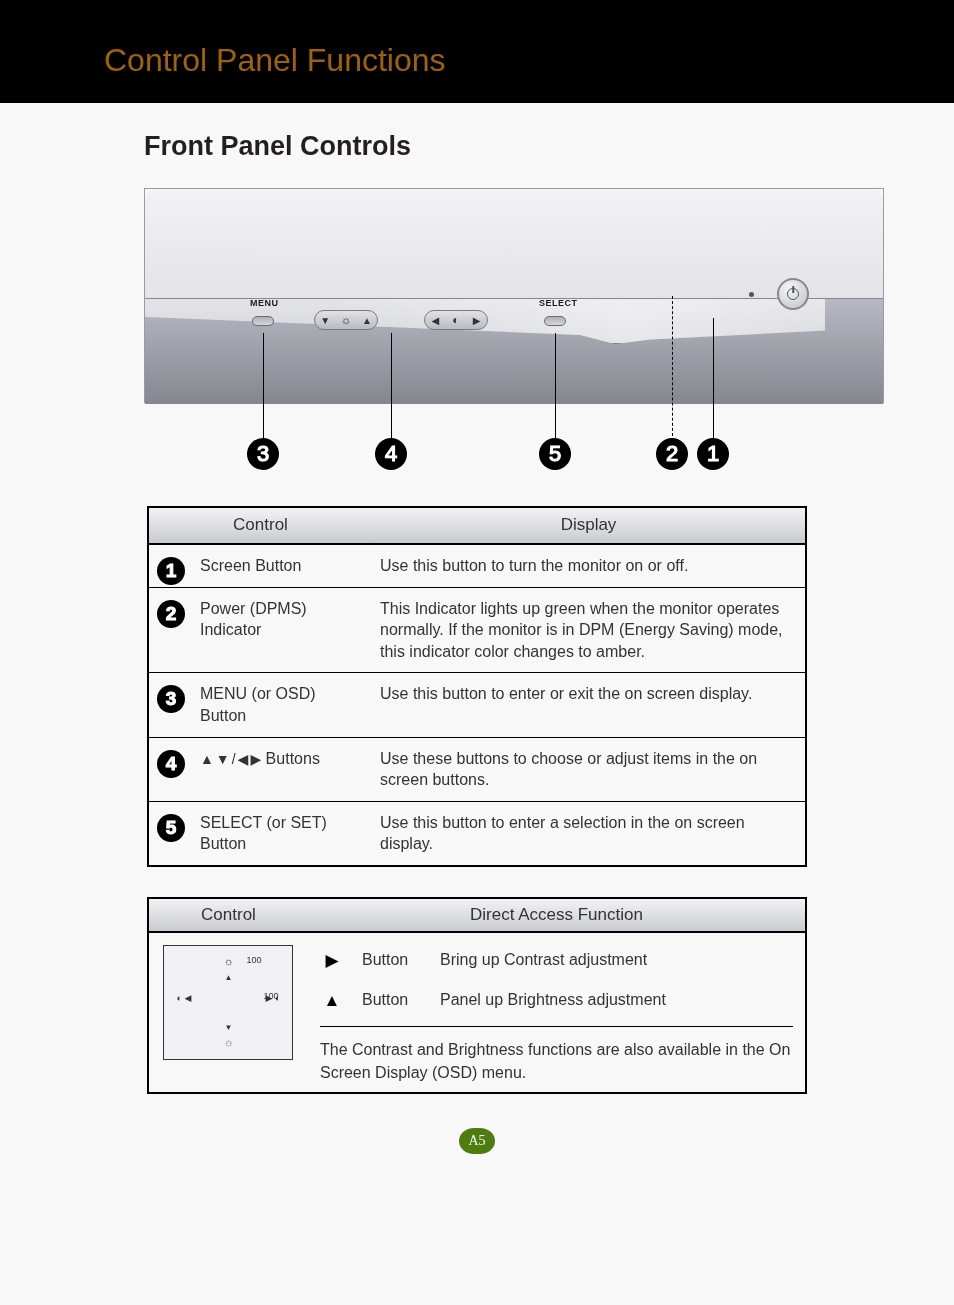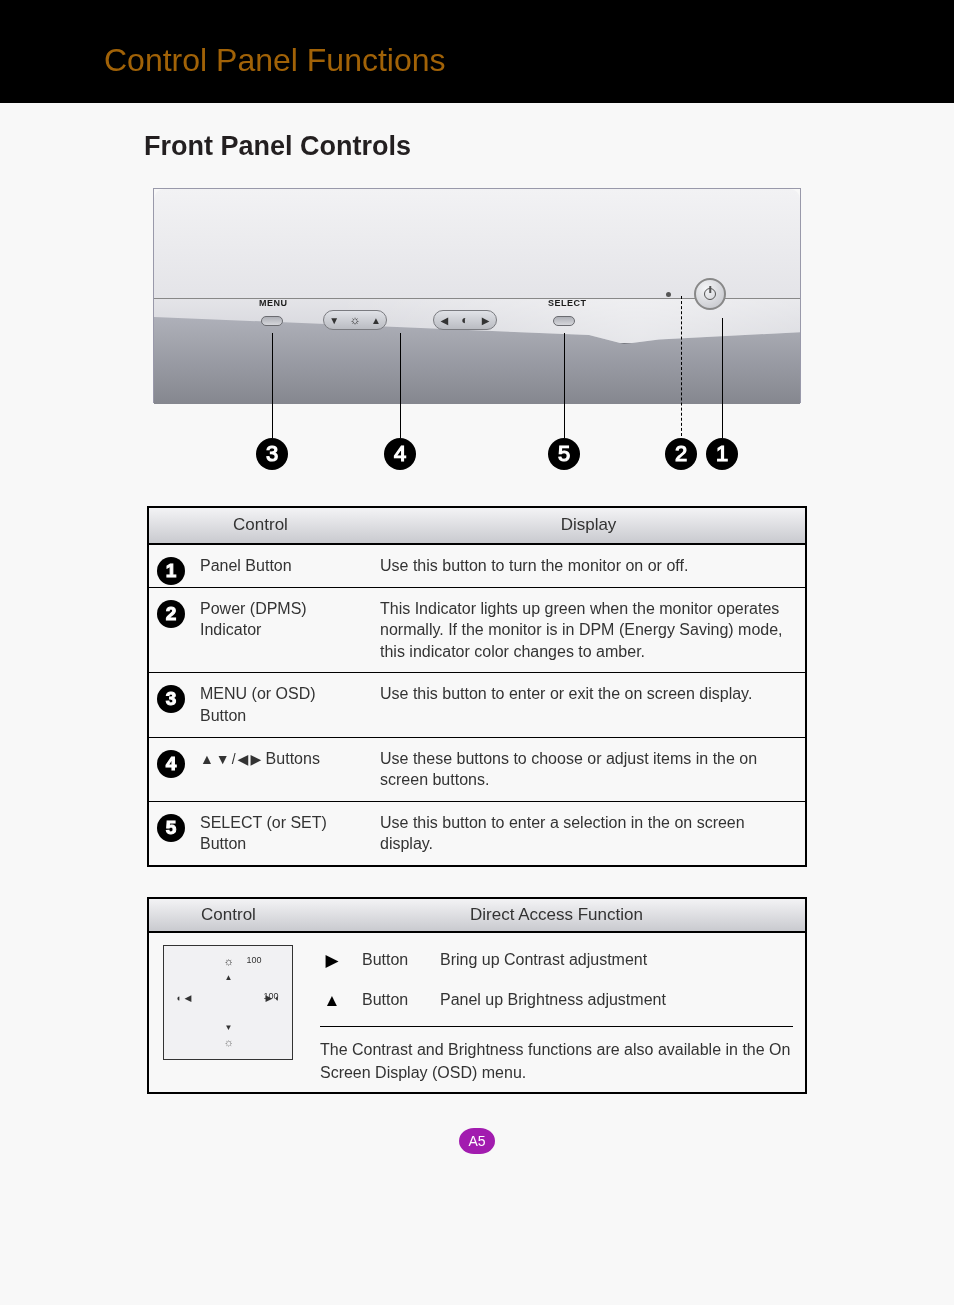--- a/index.html
+++ b/index.html
@@ -1,21 +1,21 @@
 <!DOCTYPE html>
 <html><head>
 <meta charset="utf-8">
 <style>
   *{box-sizing:border-box;margin:0;padding:0}
   body{font-family:Arial,Helvetica,sans-serif;background:#f8f8f8;width:954px;margin:0 auto;padding:0 0 40px 0}
   .header-bar{background:#000;padding:42px 0 24px 104px;margin-bottom:28px}
   .header-title{color:#a16207;font-size:32px;font-weight:400}
   .section-title{font-family:Liberation Sans, sans-serif;font-weight:bold;font-size:27px;color:#231f20;margin:0 0 26px 144px}
   .content{padding:0 144px}
-  .illustration{position:relative;width:648px;height:300px;margin:16px auto 18px}
+  .illustration{position:relative;width:740px;height:300px;margin:16px auto 18px}
   .bezel{position:absolute;top:0;left:0;right:0;height:215px;border:1px solid #99a}
   .top-plastic{height:110px;background:linear-gradient(#f2f2f4,#e4e4e8);border-radius:10px 10px 0 0;border-bottom:1px solid #888}
   .bottom-plastic{height:105px;background:linear-gradient(#b7b9c2,#85878f);position:relative;overflow:hidden}
   .wave{position:absolute;width:700px;height:45px;left:-20px;top:0;background:radial-gradient(circle at 72% 80%,rgba(255,255,255,.45),rgba(255,255,255,0) 60%),linear-gradient(#e4e4e8,#d3d4da);border-bottom:1px solid #77787f;clip-path:polygon(0 0,100% 0,100% 70%,75% 90%,70% 100%,65% 80%,0 38%)}
   .label{position:absolute;color:#1c1c1c;font-size:9px;letter-spacing:.5px;font-weight:bold;top:110px;text-align:center}
   .btn-oval{position:absolute;width:22px;height:10px;border-radius:6px;background:linear-gradient(#aeb0b7,#d5d6db);border:1px solid #6a6b70;top:128px}
   .rocker{position:absolute;width:64px;height:20px;border-radius:11px;background:linear-gradient(#e0e2e7,#babcc2);border:1px solid #7a7b80;top:122px;display:flex;align-items:center;justify-content:space-around;color:#333;font-size:10px}
   .rocker .mid{font-size:12px}
   .pwr-btn{position:absolute;width:32px;height:32px;border-radius:50%;background:radial-gradient(circle at 35% 30%,#f4f5f7,#c0c1c7);border:2px solid #888;top:90px;right:75px;display:flex;align-items:center;justify-content:center}
   .pwr-icon{width:12px;height:12px;border:1.5px solid #555;border-radius:50%;position:relative}
@@ -47,21 +47,21 @@
   .osd-thumb .row2{position:absolute;top:46px;left:12px}
   .osd-thumb .row3{position:absolute;top:46px;right:12px}
   .osd-thumb .v2{position:absolute;right:14px;top:44px}
   .osd-thumb .sun2{position:absolute;left:50%;transform:translateX(-50%);bottom:8px;font-size:11px;color:#777}
   .daf-right{width:500px}
   .daf-row{display:flex;align-items:flex-start;gap:18px;padding:8px 0}
   .daf-row .tri{font-size:17px;color:#000;width:24px;text-align:center}
   .daf-row .lbl{width:60px}
   .daf-note{border-top:1px solid #000;padding-top:12px;margin-top:6px}
 
-  .page-num{margin:34px auto 0;width:36px;height:26px;background:#a21caf;color:#fff;border-radius:50%/60%;display:flex;align-items:center;justify-content:center;font-size:14px;font-family:Liberation Sans, sans-serif}
+  .page-num{margin:34px auto 0;width:36px;height:26px;background:#4d7c0f;color:#fff;border-radius:50%/60%;display:flex;align-items:center;justify-content:center;font-size:14px;font-family:Liberation Serif, serif}
 </style>
 </head>
 <body>
 
 <div class="header-bar">
   <div class="header-title">Control Panel Functions</div>
 </div>
 
 <div class="section-title">Front Panel Controls</div>
 
@@ -122,21 +122,21 @@
       <td>Display</td>
     </tr>
       </thead>
     <tbody>
       <tr>
         <td class="num-col">
             <div class="numb">
               <span>1</span>
             </div>
           </td>
-        <td class="ctrl-col">Panel Button</td>
+        <td class="ctrl-col">Screen Button</td>
         <td>Use this button to turn the monitor on or off.</td>
       </tr>
       <tr>
         <td class="num-col">
             <div class="numb">
               <span>2</span>
             </div>
           </td>
         <td class="ctrl-col">Power (DPMS) Indicator</td>
         <td>This Indicator lights up green when the monitor operates normally. If the monitor is in DPM (Energy Saving) mode, this indicator color changes to amber.</td>

